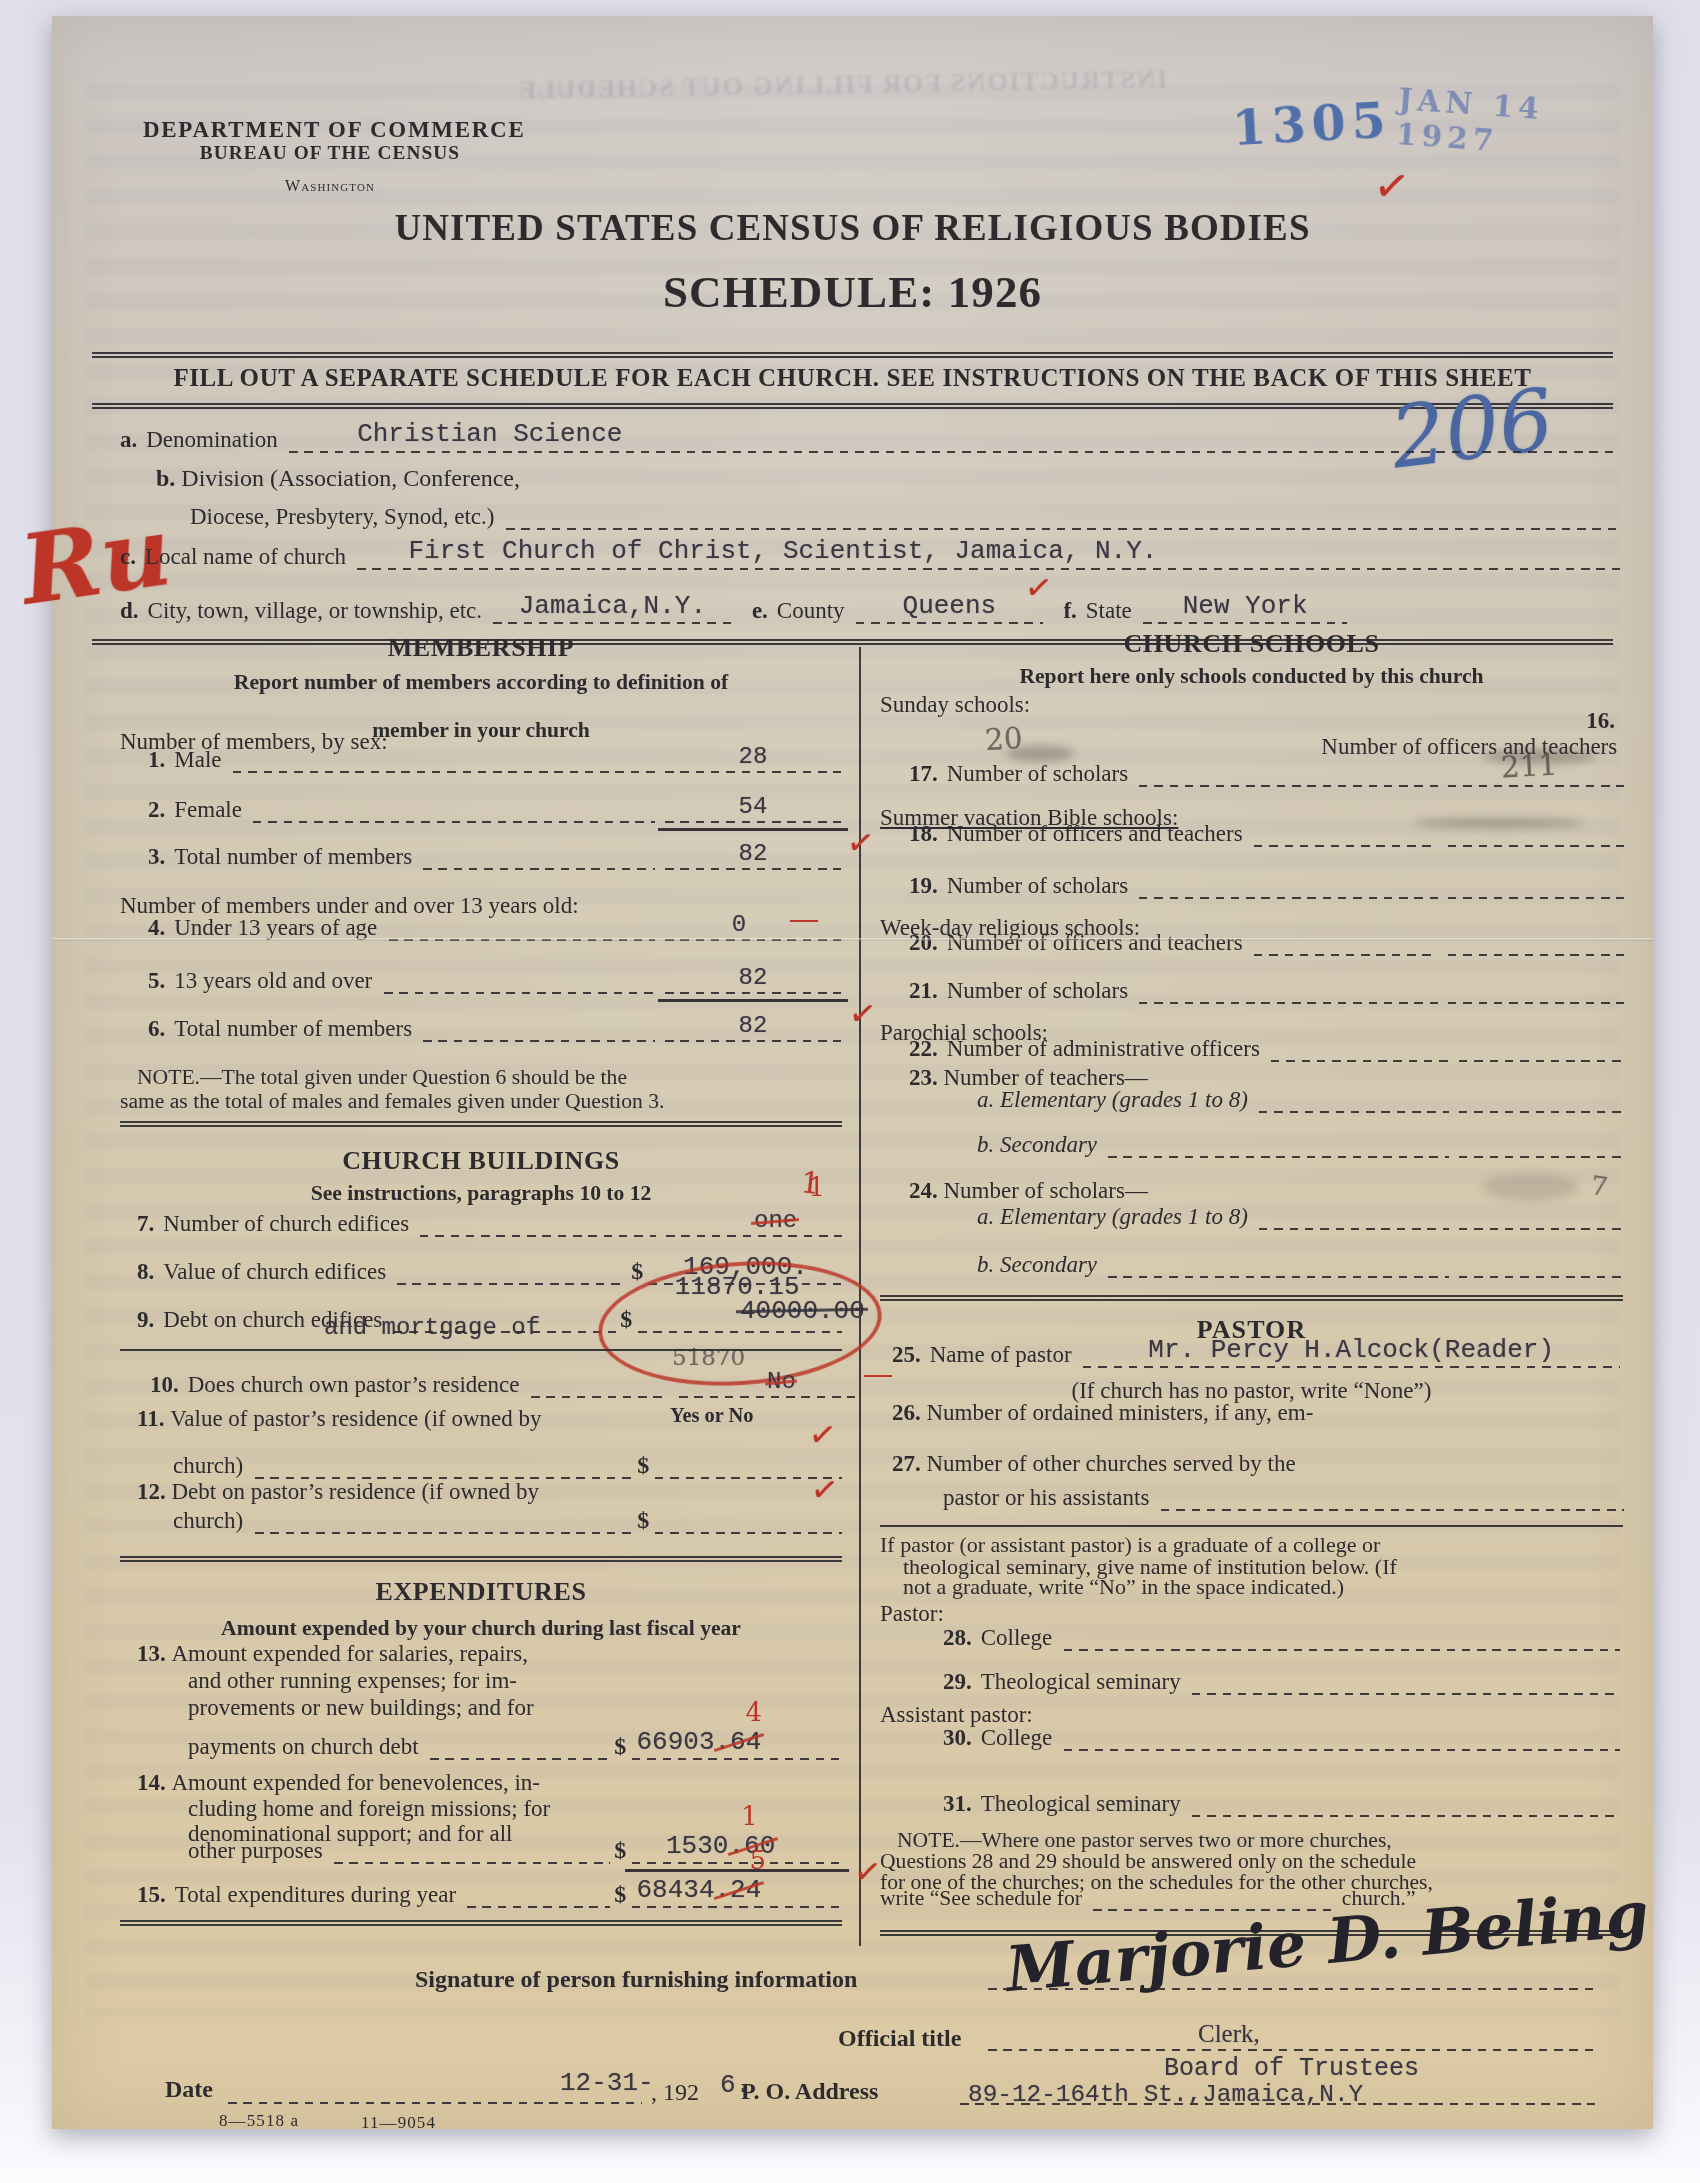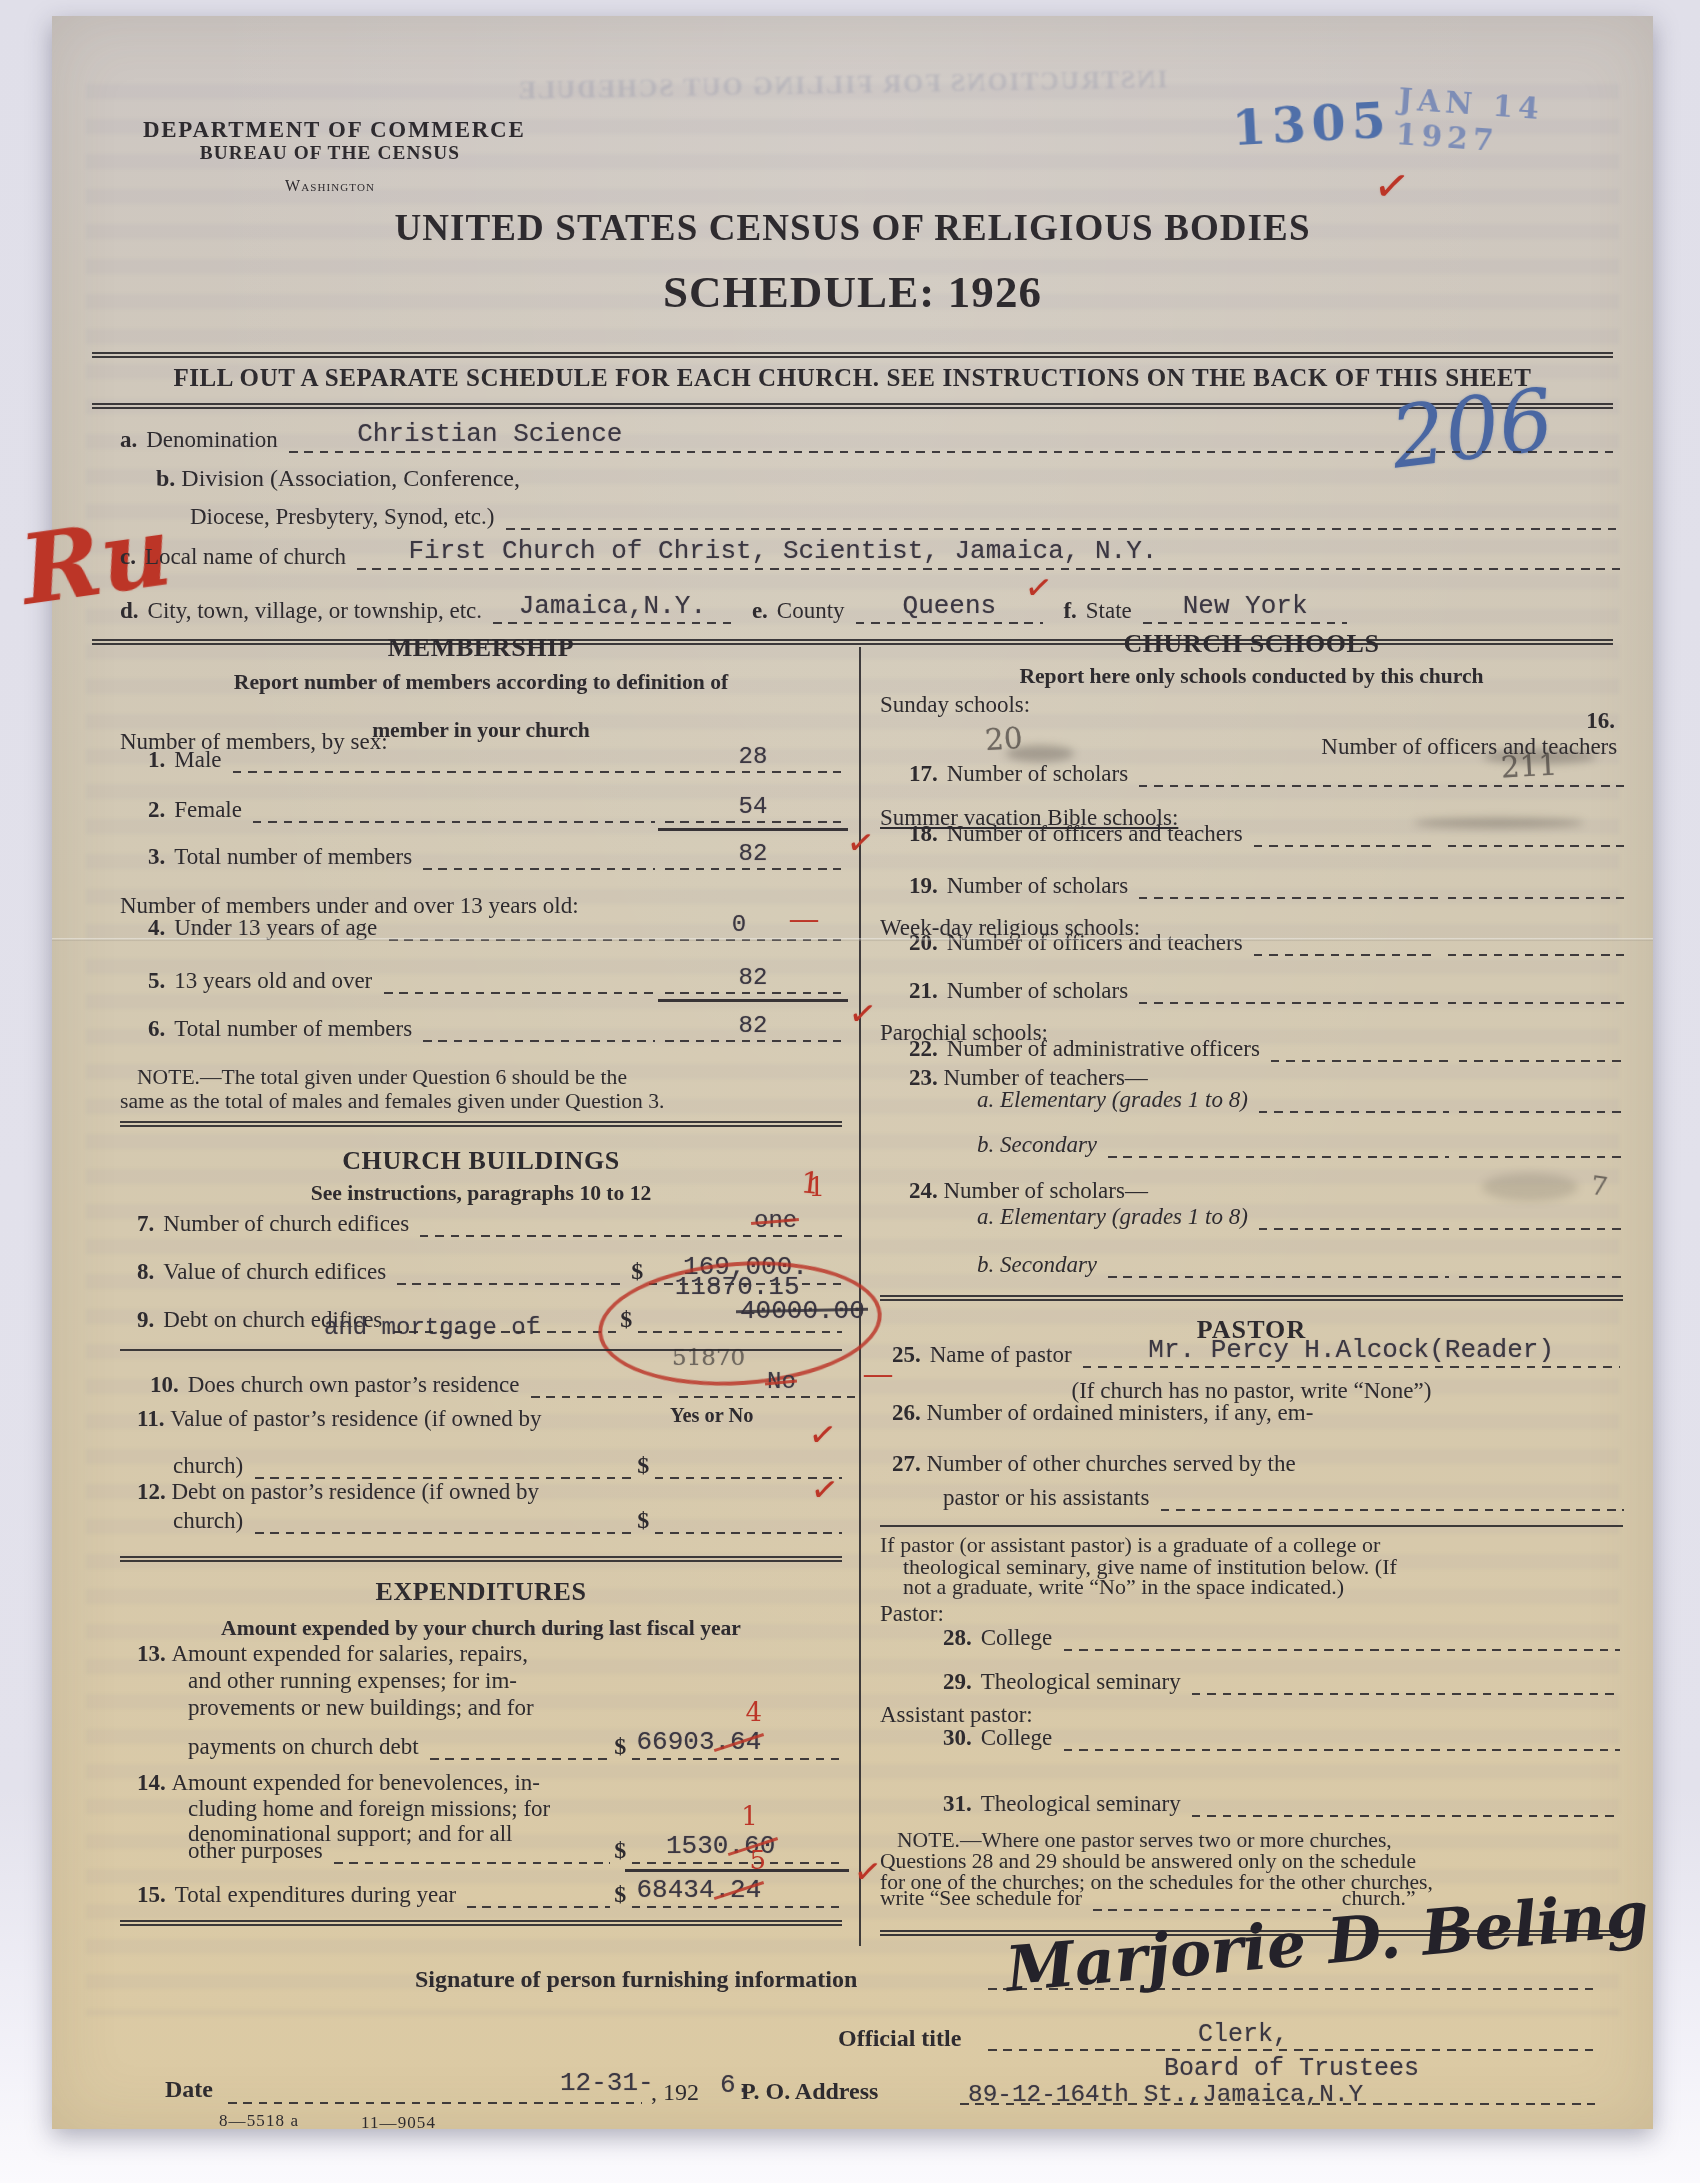--- a/index.html
+++ b/index.html
@@ -511,21 +511,21 @@
   </div>
 
   <div class="dbl" style="left:828px;top:1914px;width:743px;"></div>
 
   <div class="t b" style="left:363px;top:1950px;font-size:24px;">Signature of person furnishing information</div>
   <div class="sgl" style="left:936px;top:1972px;width:607px;height:2.3px;background:repeating-linear-gradient(90deg,rgba(46,43,47,.9) 0 8.5px,rgba(0,0,0,0) 8.5px 15.3px);"></div>
   <div class="hand t" style="left:953px;top:1889px;font-size:62px;color:#24222a;transform:rotate(-5deg);font-weight:600;">Marjorie D. Beling</div>
 
   <div class="t b" style="left:786px;top:2009px;font-size:24px;">Official title</div>
   <div class="sgl" style="left:936px;top:2033px;width:607px;height:2.3px;background:repeating-linear-gradient(90deg,rgba(46,43,47,.9) 0 8.5px,rgba(0,0,0,0) 8.5px 15.3px);"></div>
-  <div class="typed t" style="left:1146px;top:2004px;font-size:25px;">Clerk,</div>
+  <div class="typed t" style="left:1146px;top:2004px;font-size:25px;font-family:Liberation Serif, serif;">Clerk,</div>
   <div class="typed t" style="left:1112px;top:2038px;font-size:25px;">Board of Trustees</div>
 
   <div class="t b" style="left:113px;top:2060px;font-size:24px;">Date</div>
   <div class="sgl" style="left:176px;top:2086px;width:414px;height:2.3px;background:repeating-linear-gradient(90deg,rgba(46,43,47,.9) 0 8.5px,rgba(0,0,0,0) 8.5px 15.3px);"></div>
   <div class="typed t" style="left:508px;top:2052px;font-size:26px;">12-31-</div>
   <div class="t" style="left:599px;top:2063px;font-size:24px;">, 192</div>
   <div class="typed t" style="left:668px;top:2054px;font-size:26px;">6.</div>
 
   <div class="t b" style="left:689px;top:2062px;font-size:24px;">P. O. Address</div>
   <div class="sgl" style="left:908px;top:2087px;width:635px;height:2.3px;background:repeating-linear-gradient(90deg,rgba(46,43,47,.9) 0 8.5px,rgba(0,0,0,0) 8.5px 15.3px);"></div>

